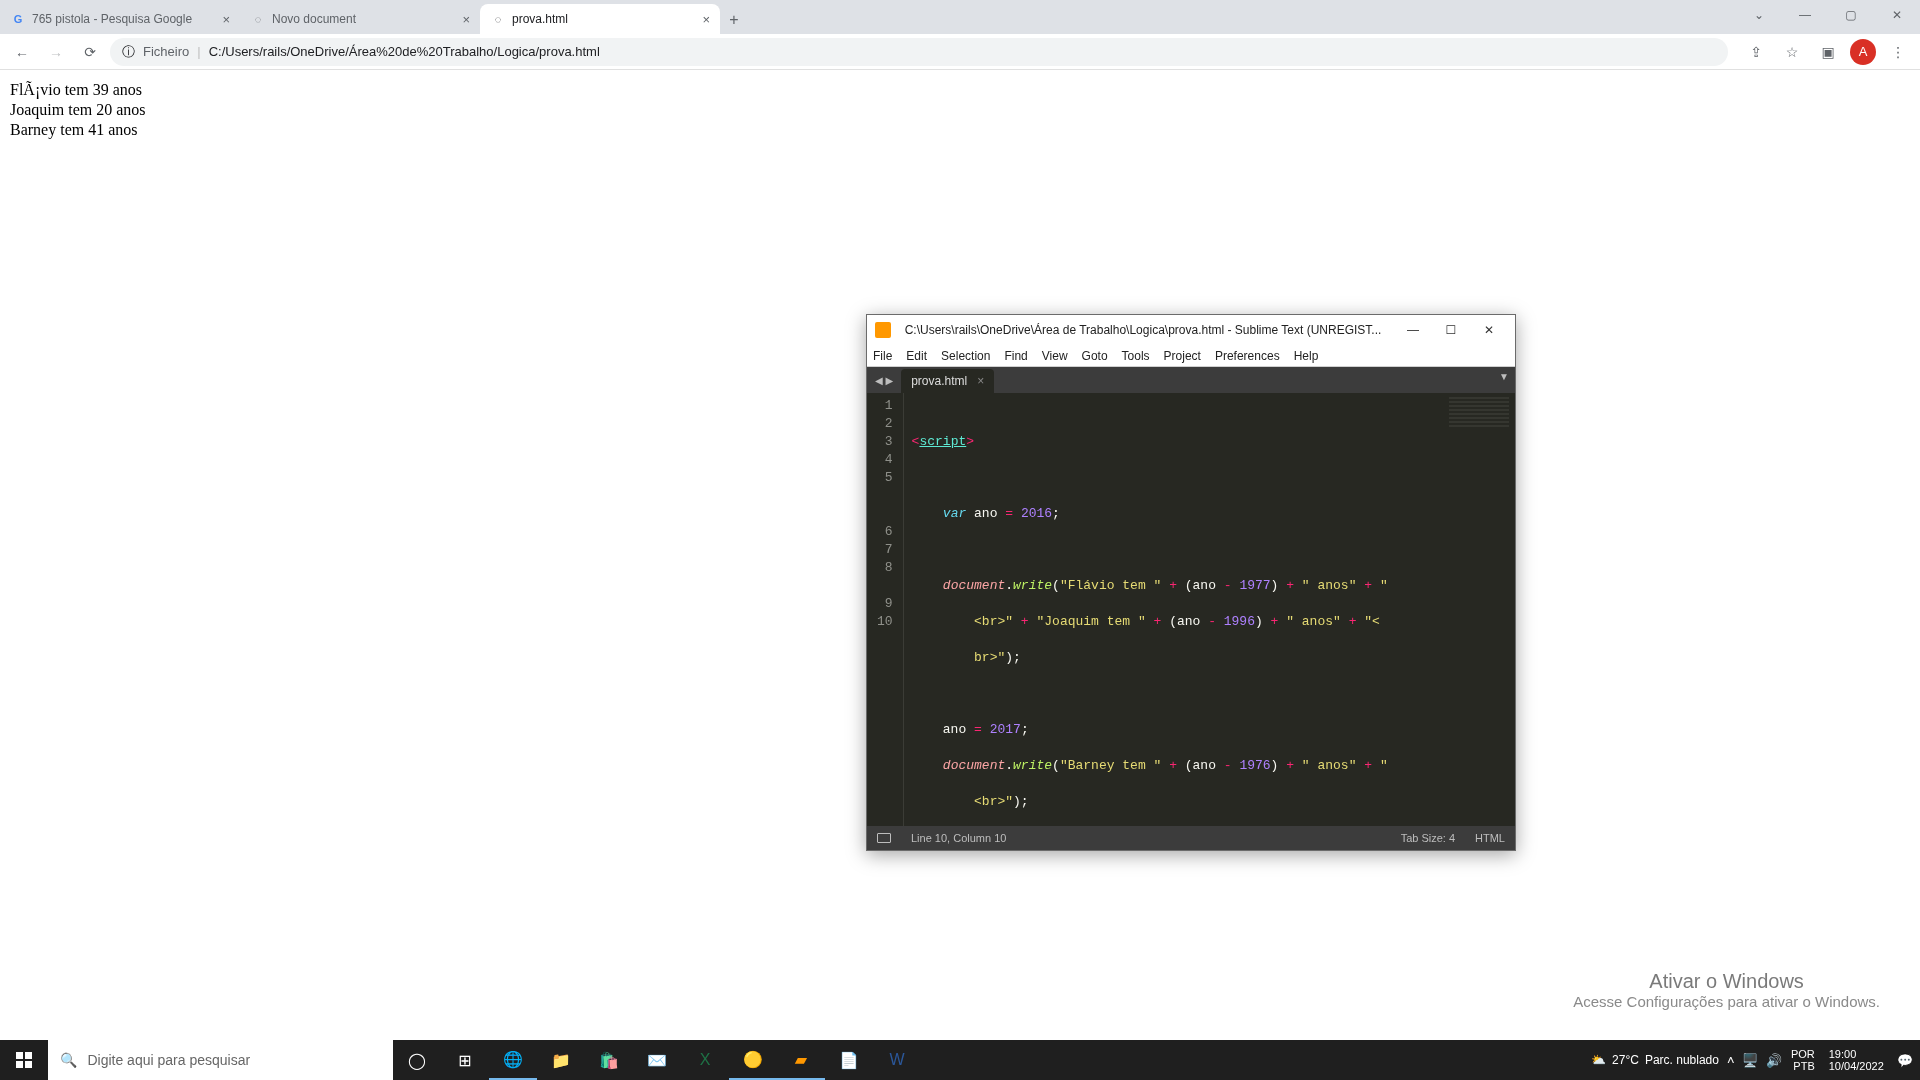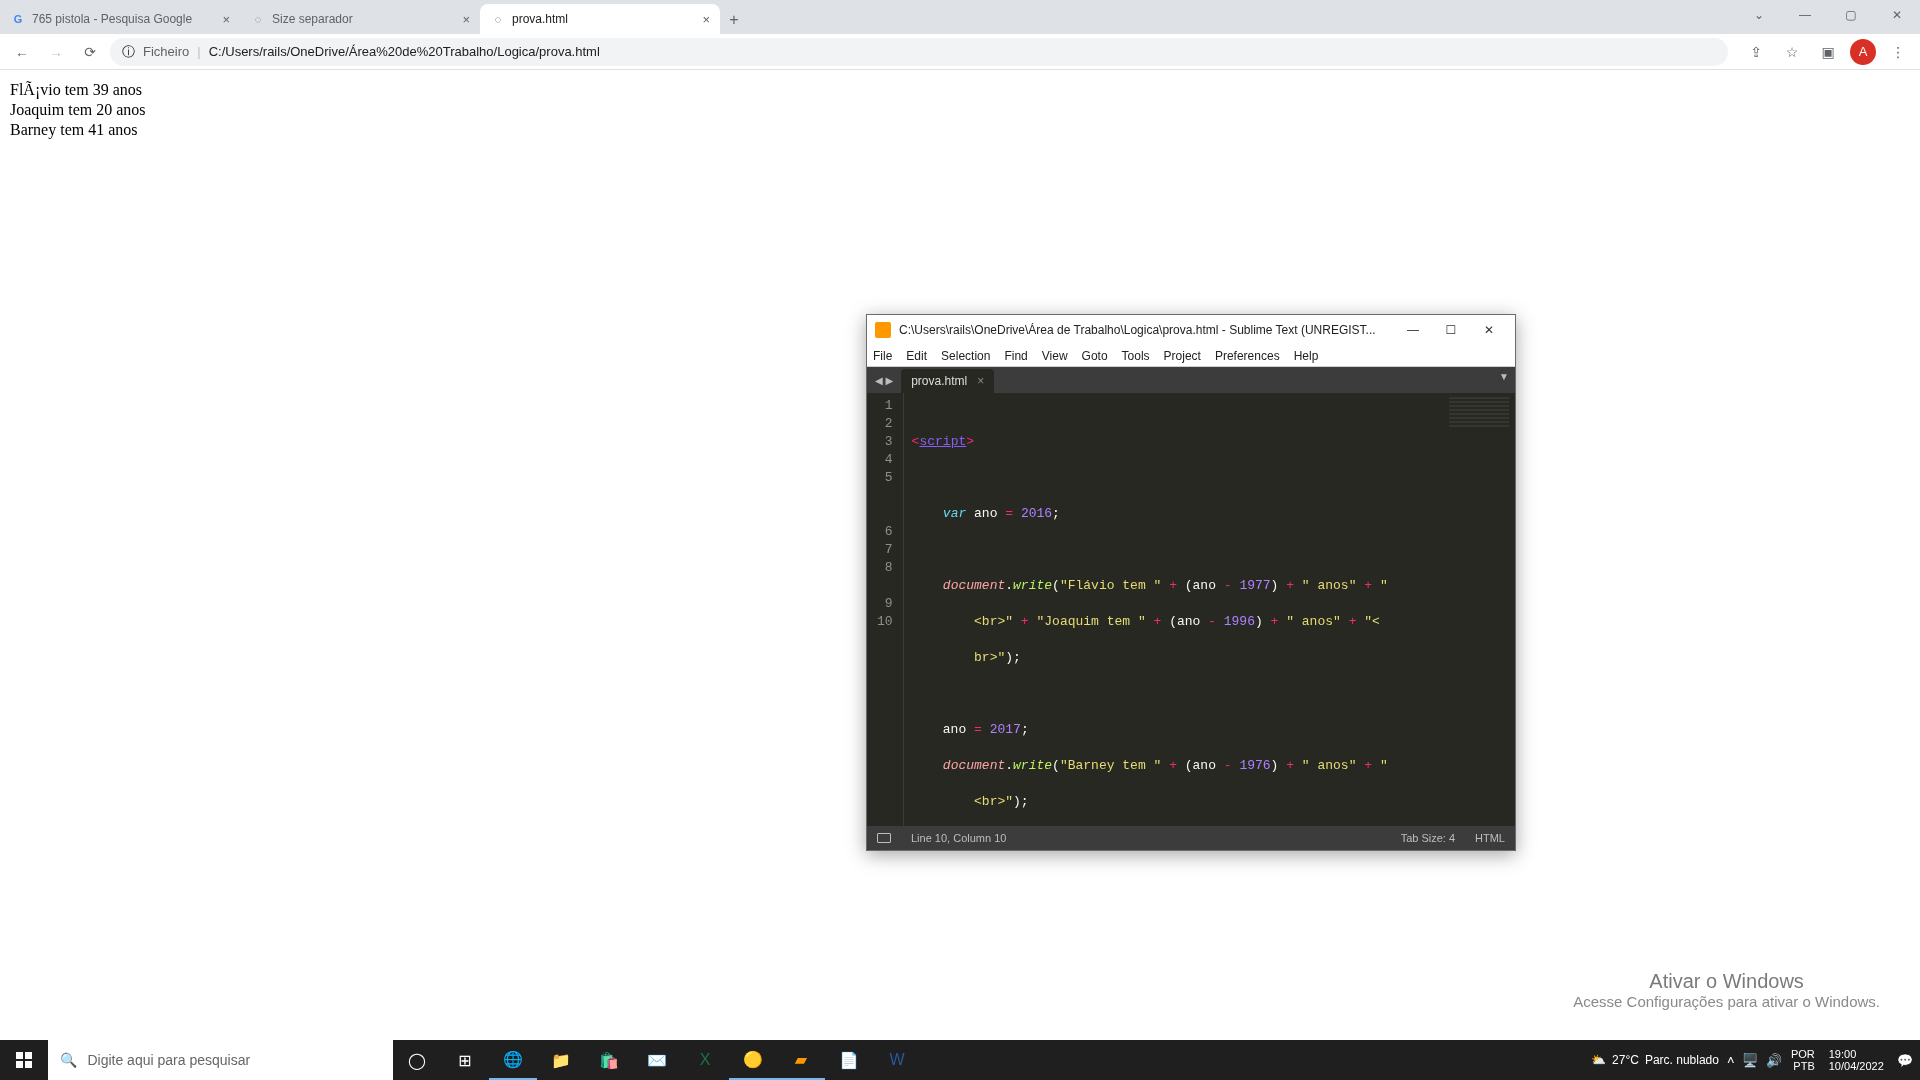--- a/index.html
+++ b/index.html
@@ -25,40 +25,40 @@
   .right-icons { display: flex; align-items: center; gap: 8px; margin-left: 8px; }
   .avatar { width: 26px; height: 26px; border-radius: 50%; background: #d93025; color: #fff; display: flex; align-items: center; justify-content: center; font-size: 13px; }
 
   
   .page-content { position: absolute; top: 70px; left: 0; right: 0; bottom: 40px; padding: 10px; font-family: "Times New Roman", serif; font-size: 16px; color: #000; line-height: 1.25; }
 
   
   .st-window { position: absolute; left: 866px; top: 314px; width: 650px; height: 537px; background: #2b2b2b; border: 1px solid #6b6b6b; box-shadow: 0 4px 18px rgba(0,0,0,.35); display: flex; flex-direction: column; }
   .st-titlebar { height: 30px; background: #fff; display: flex; align-items: center; padding: 0 8px; font-size: 12px; color: #222; gap: 8px; }
   .st-titlebar .st-icon { width: 16px; height: 16px; background: #ff9800; border-radius: 2px; display: inline-block; }
-  .st-titlebar .st-title { flex: 1; white-space: nowrap; overflow: hidden; text-overflow: ellipsis; }
+  .st-titlebar .st-title { flex: 1; white-space: nowrap; overflow: hidden; text-overflow: ellipsis; text-align: center; }
   .st-titlebar .st-btns { display: flex; gap: 2px; }
   .st-titlebar .st-btn { width: 36px; height: 24px; display: flex; align-items: center; justify-content: center; font-size: 12px; color: #333; }
 
   .st-menubar { height: 22px; background: #fff; display: flex; align-items: center; padding: 0 6px; font-size: 12px; color: #222; gap: 14px; border-bottom: 1px solid #d0d0d0; }
   .st-menu-item { cursor: default; }
 
   .st-tabbar { height: 26px; background: #3c3c3c; display: flex; align-items: flex-end; position: relative; }
   .st-tab-arrows { display: flex; align-items: center; color: #bdbdbd; font-size: 10px; padding: 0 8px; gap: 4px; height: 26px; }
   .st-tab { height: 24px; background: #272822; color: #ddd; font-size: 12px; display: flex; align-items: center; padding: 0 10px; gap: 10px; border-top-left-radius: 4px; border-top-right-radius: 4px; }
   .st-tab .st-tab-close { color: #888; font-size: 12px; }
   .st-tab-dropdown { position: absolute; right: 6px; top: 4px; color: #bdbdbd; font-size: 10px; }
 
   .st-editor { flex: 1; background: #272822; display: flex; font-family: Consolas, "Courier New", monospace; font-size: 13px; line-height: 18px; position: relative; overflow: hidden; }
   .st-gutter { background: #272822; color: #8f908a; text-align: right; padding: 4px 10px; border-right: 1px solid #3b3c36; user-select: none; }
   .st-gutter div { height: 18px; }
   .st-code { flex: 1; padding: 4px 8px; color: #f8f8f2; position: relative; white-space: pre; }
   .st-code .line { height: 18px; }
   .tok-tag { color: #f92672; }
-  .tok-tagname { color: #8b5cf6; text-decoration: underline; }
+  .tok-tagname { color: #5eead4; text-decoration: underline; }
   .tok-kw { color: #66d9ef; font-style: italic; }
   .tok-var { color: #f8f8f2; }
   .tok-op { color: #f92672; }
   .tok-num { color: #ae81ff; }
   .tok-str { color: #e6db74; }
   .tok-obj { color: #fca5a5; font-style: italic; }
   .tok-fn { color: #bef264; font-style: italic; }
 
   .st-minimap { position: absolute; right: 6px; top: 4px; width: 60px; height: 30px; background: repeating-linear-gradient(#4a4b44 0 2px, transparent 2px 4px); opacity: .4; }
 
@@ -91,21 +91,21 @@
 <div class="chrome-window">
 
   <div class="chrome-tabbar">
     <div class="chrome-tab">
       <span class="favicon" style="color:#4285f4;font-weight:bold;">G</span>
       <span class="tab-title">765 pistola - Pesquisa Google</span>
       <span class="tab-close">×</span>
     </div>
     <div class="chrome-tab">
       <span class="favicon">◌</span>
-      <span class="tab-title">Size separador</span>
+      <span class="tab-title">Novo document</span>
       <span class="tab-close">×</span>
     </div>
     <div class="chrome-tab active">
       <span class="favicon">◌</span>
       <span class="tab-title">prova.html</span>
       <span class="tab-close">×</span>
     </div>
     <div class="chrome-newtab">+</div>
 
     <div class="chrome-winbtns">

